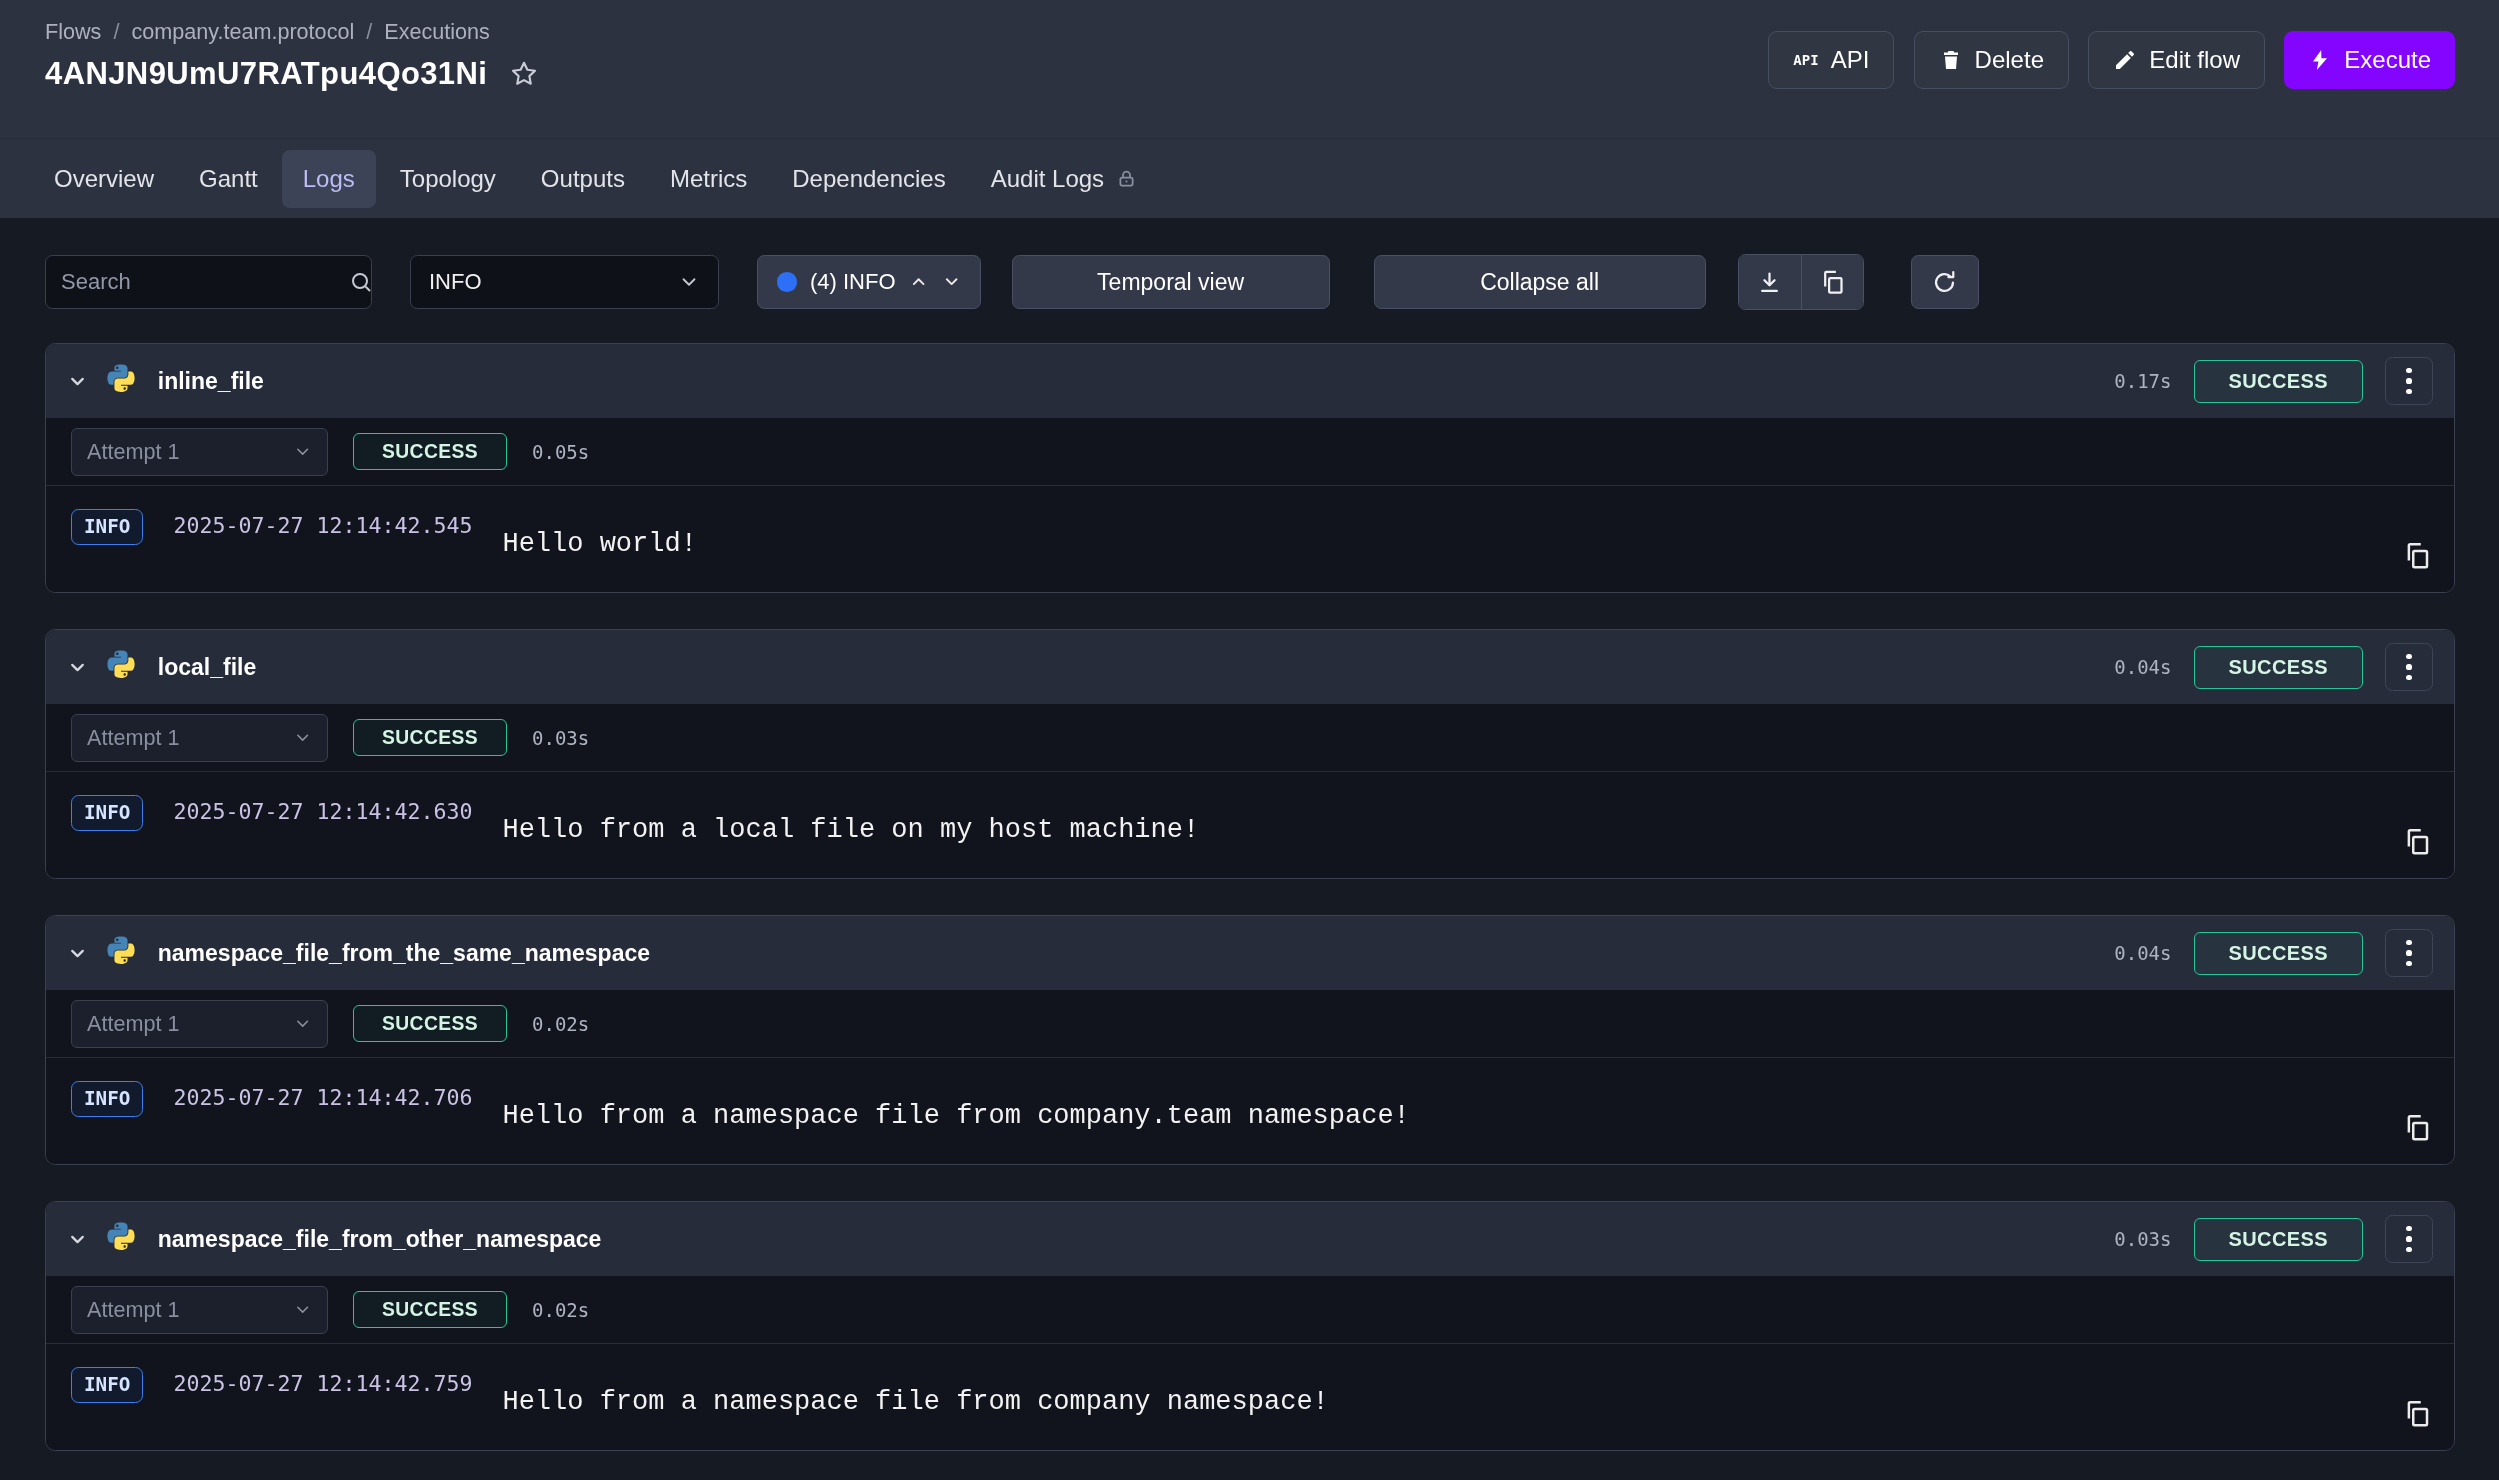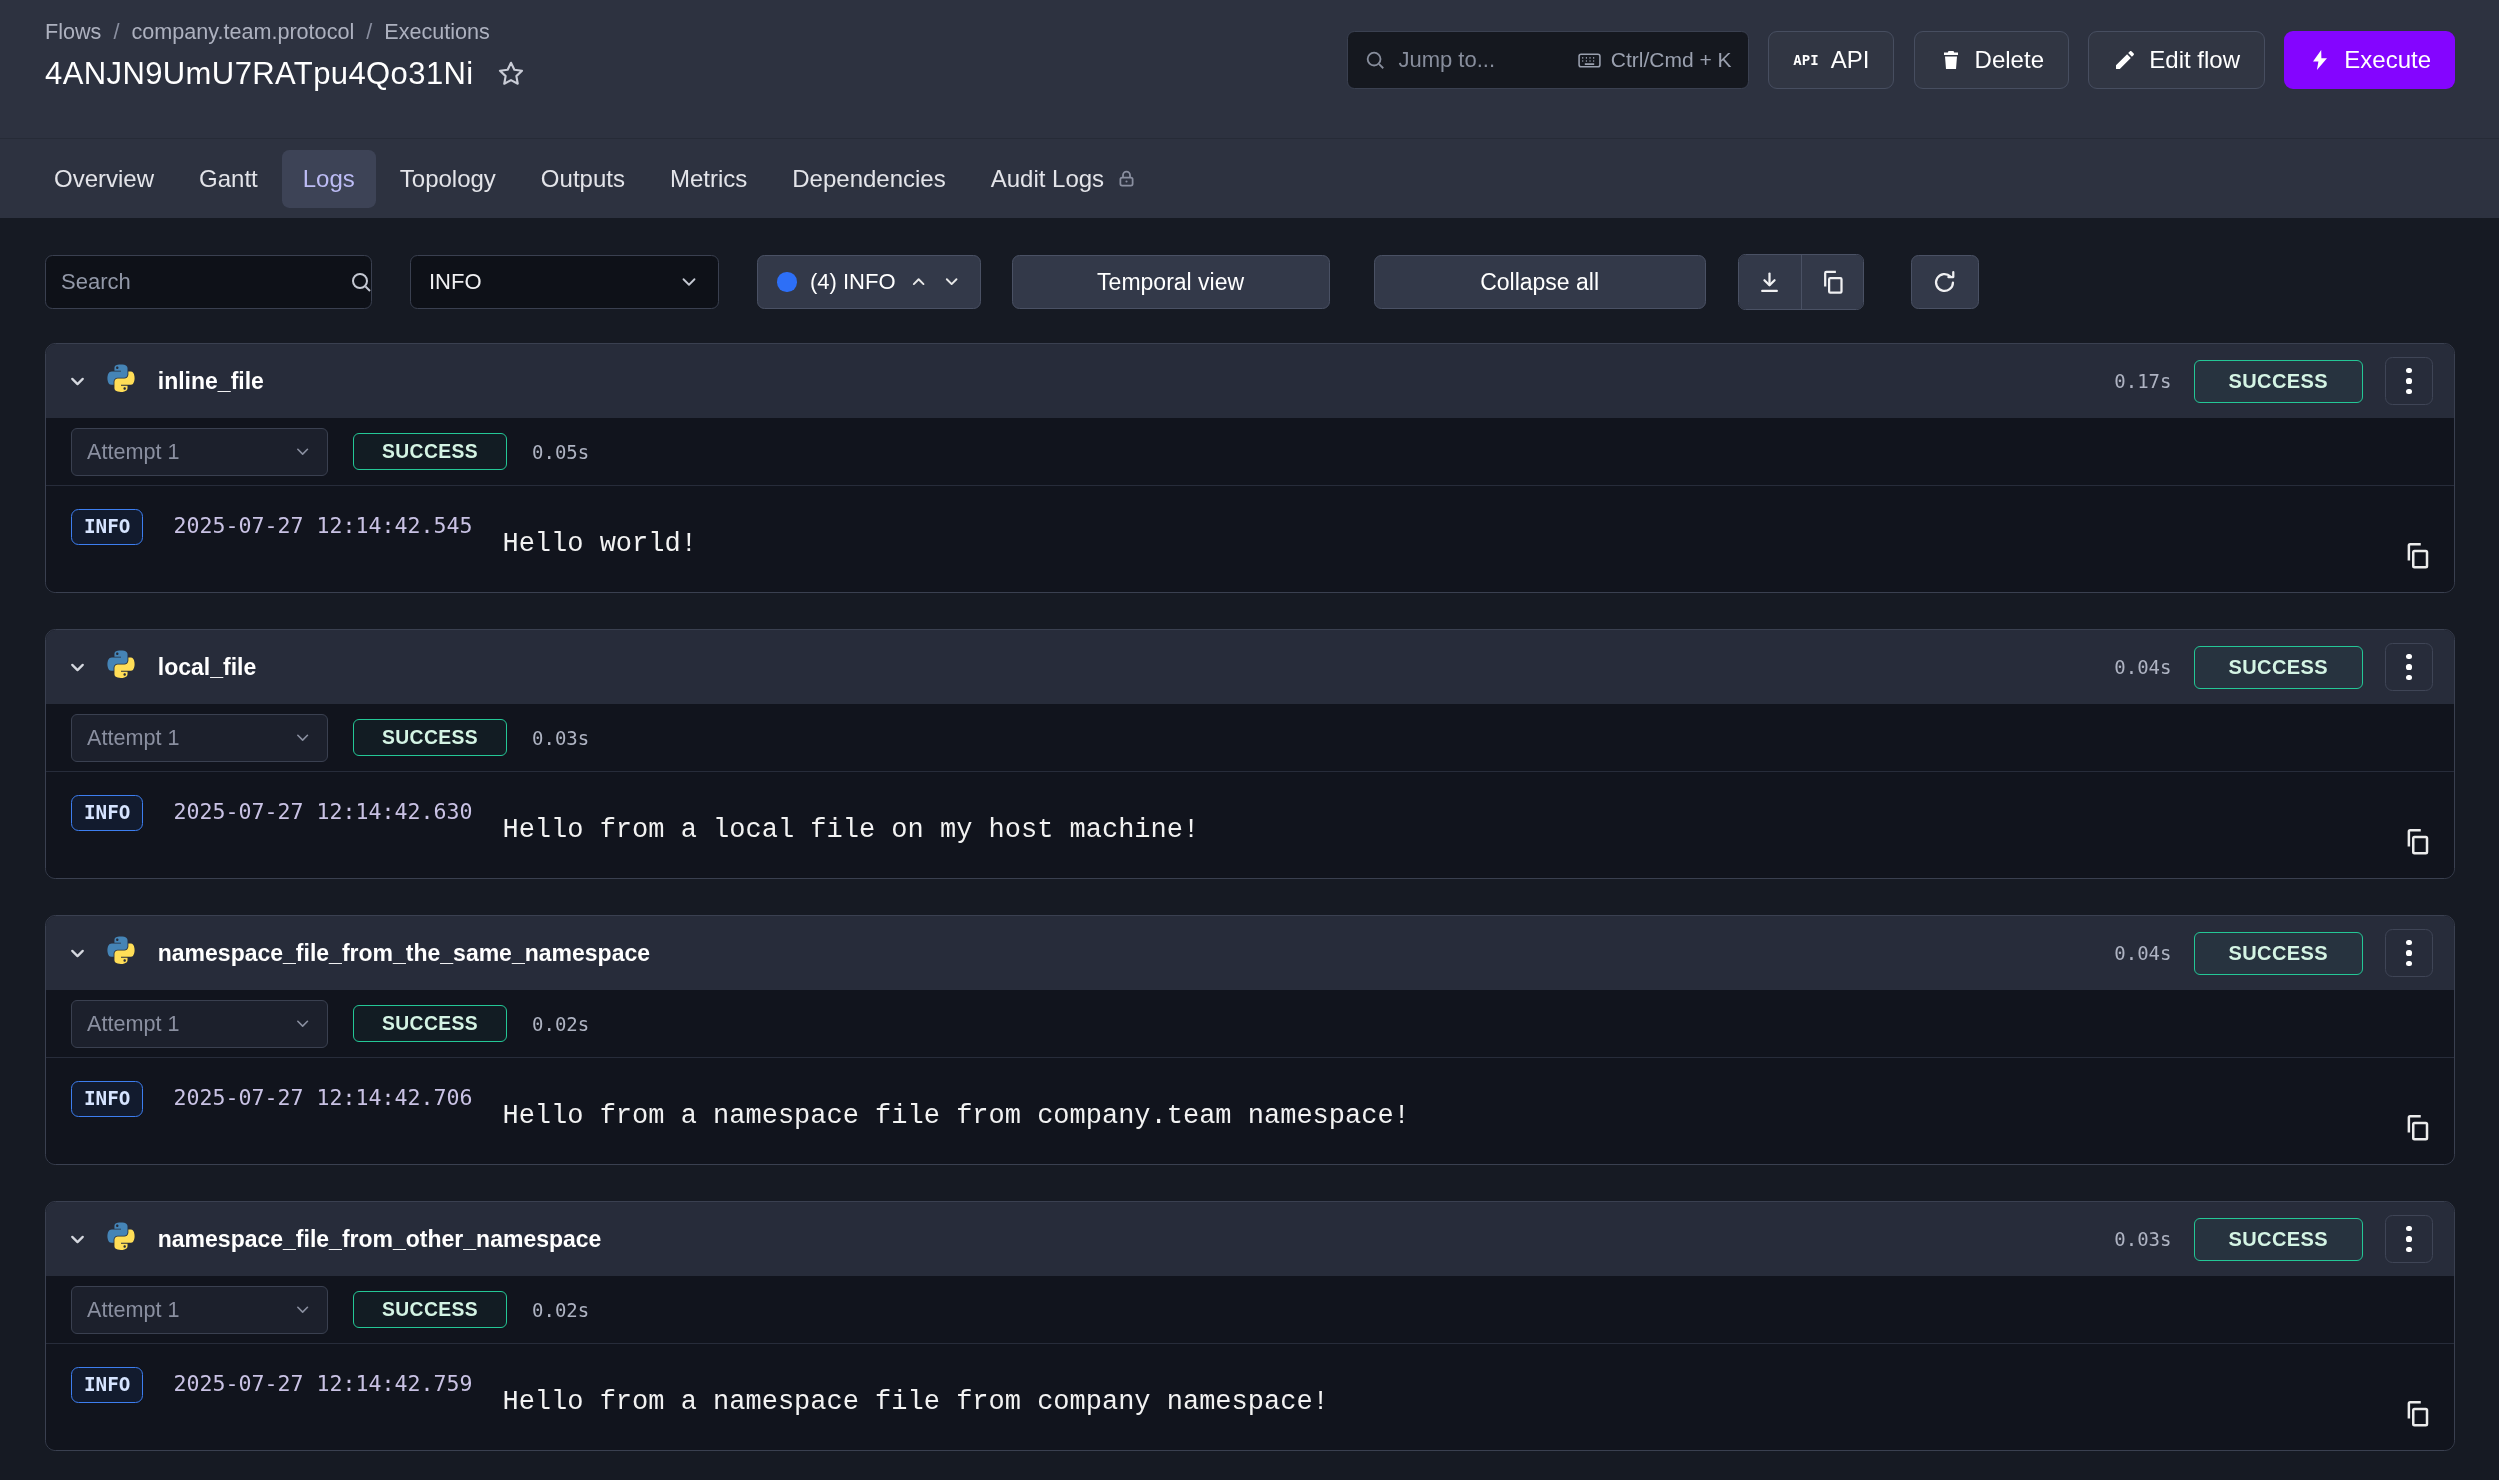--- a/index.html
+++ b/index.html
@@ -15,21 +15,21 @@
   .topbar {
     background:#2D3240;
     height:138px;
     padding:19.3px 45px 0 45px;
     display:flex; justify-content:space-between; align-items:flex-start;
   }
   .breadcrumb { font-size:21.6px; color:#ADB1BF; display:flex; gap:12px; align-items:center; }
   .breadcrumb .crumb { cursor:default; }
   .breadcrumb .sep { color:#8A8FA0; }
   .title-row { display:flex; align-items:center; margin-top:10.4px; }
-  .page-title { font-size:31px; font-weight:normal; color:#FFFFFF; letter-spacing:0.4px; }
+  .page-title { font-size:31px; font-weight:bold; color:#FFFFFF; letter-spacing:0.4px; }
   .star { margin-left:22px; color:#C9CCD6; width:30px; height:30px; }
   .star svg { width:30px; height:30px; display:block; }
 
   .topbar-right { display:flex; align-items:center; gap:19.3px; margin-top:12px; }
   .jumpto {
     width:402px; height:58px; background:#15181F;
     border:1.5px solid #3A4050; border-radius:7.4px;
     display:flex; align-items:center; padding:0 16.4px; gap:12px;
     color:#878D9C; font-size:22px; cursor:pointer;
   }
@@ -194,36 +194,20 @@
       <h1 class="page-title">4ANJN9UmU7RATpu4Qo31Ni</h1>
       <span class="star">
         <svg viewBox="0 0 24 24" fill="none" stroke="currentColor" stroke-width="1.7" stroke-linejoin="round">
             <path d="M12 3l2.7 5.6 6.1.85-4.5 4.25 1.1 6.1L12 16.9l-5.4 2.9 1.1-6.1L3.2 9.45l6.1-.85L12 3z"></path>
           </svg>
       </span>
     </div>
   </div>
 
   <div class="topbar-right">
-    <div class="jumpto">
-      <span class="icon">
-        <svg viewBox="0 0 24 24" fill="none" stroke="currentColor" stroke-width="2">
-            <circle cx="11" cy="11" r="7"></circle>
-            <line x1="16.5" y1="16.5" x2="21" y2="21"></line>
-          </svg>
-      </span>
-      <span>Jump to...</span>
-      <span class="shortcut">
-        <svg viewBox="0 0 24 24" fill="none" stroke="currentColor" stroke-width="1.5">
-            <rect x="2" y="6" width="20" height="12" rx="2"></rect>
-            <path d="M5 9.5h1M8.5 9.5h1M12 9.5h1M15.5 9.5h1M19 9.5h0M5 12.5h1M8.5 12.5h1M12 12.5h1M15.5 12.5h1M19 12.5h0M7.5 15.5h9"></path>
-          </svg>
-        <span>Ctrl/Cmd + K</span>
-      </span>
-    </div>
 
     <button class="btn">
       <span class="api-glyph">API</span>
       <span>API</span>
     </button>
 
     <button class="btn">
       <svg viewBox="0 0 24 24" fill="currentColor">
           <path d="M9.5 3h5l.7 1.5H19V7H5V4.5h3.8L9.5 3zM6 8.5h12l-1 12.5H7L6 8.5z"></path>
         </svg>

